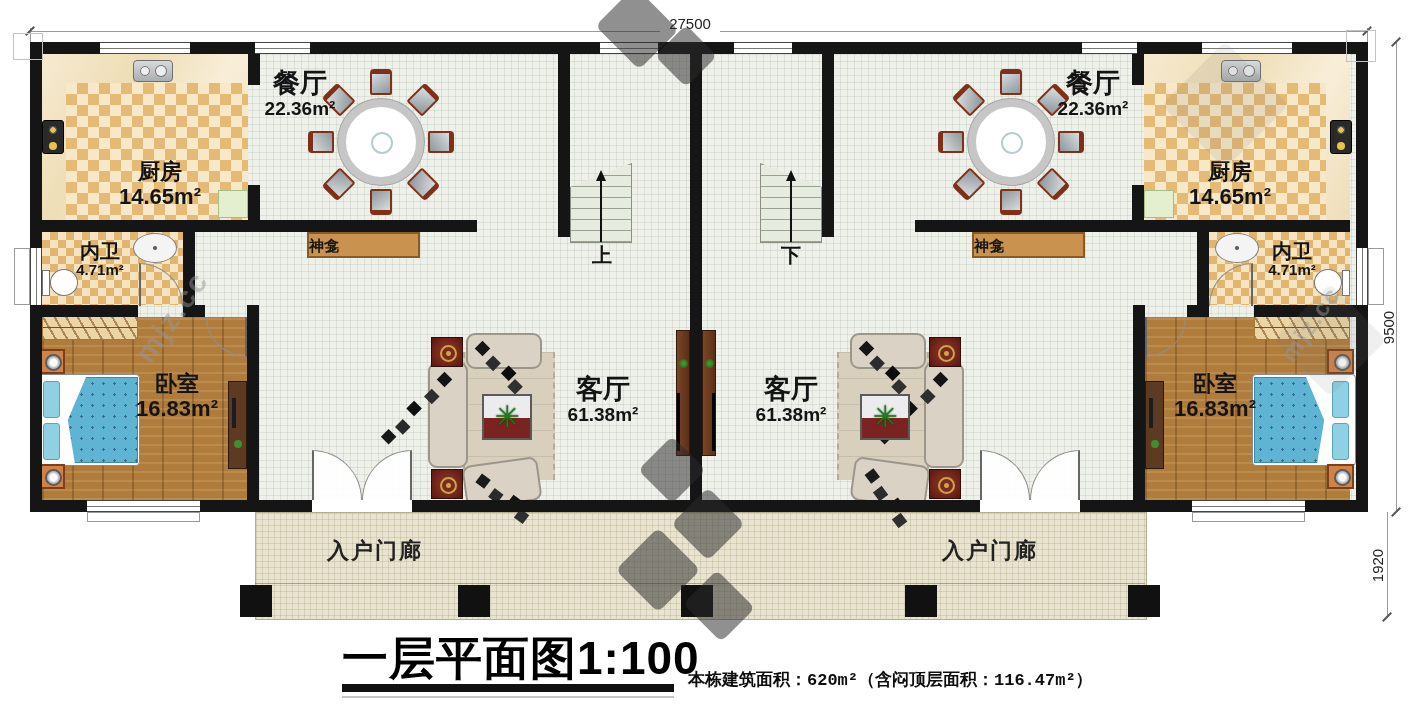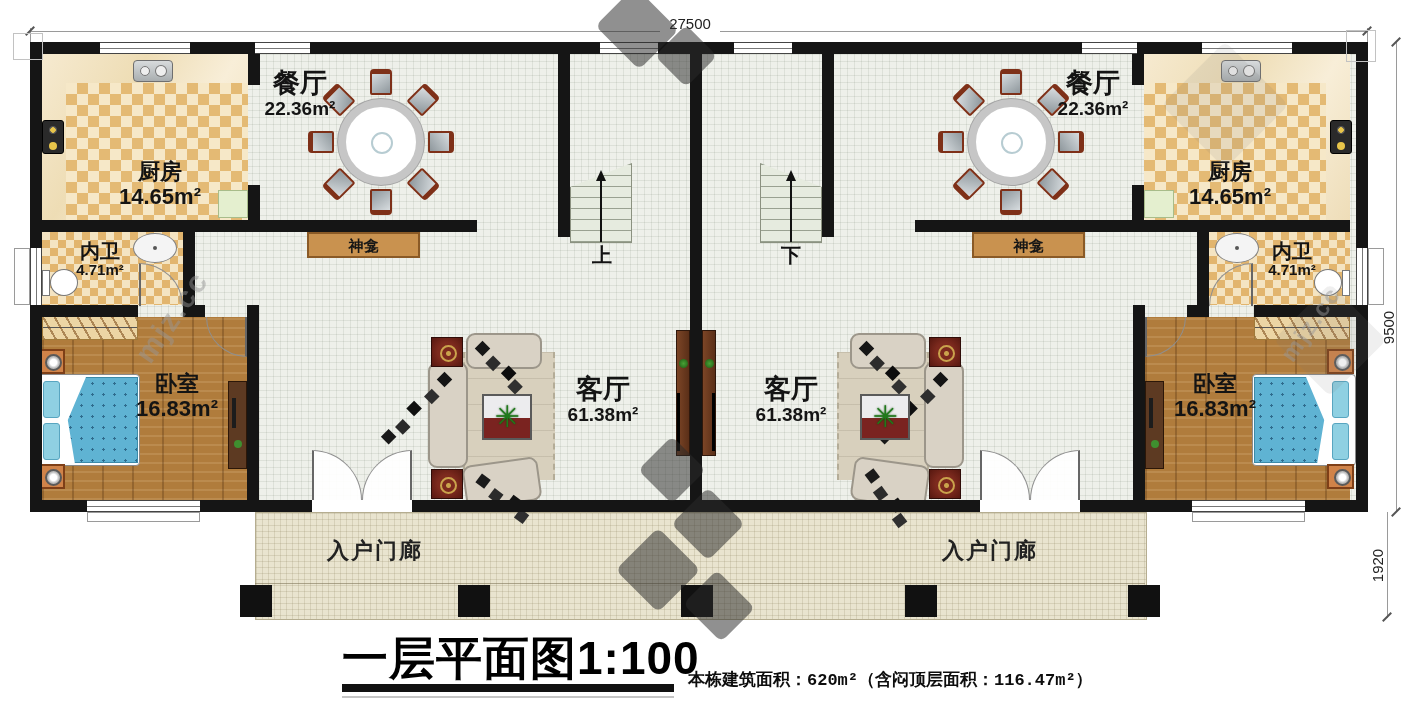--- a/index.html
+++ b/index.html
@@ -91,21 +91,21 @@
   .ksink::after{content:"";position:absolute;left:6px;top:5px;width:8px;height:8px;border-radius:50%;background:#eee;border:1px solid #777;
       box-shadow:16px 0 0 #eee,16px 0 0 1px #777;}
   .stove{background:#2a2a2a;border-radius:3px;border:1px solid #000;box-sizing:border-box;}
   .stove::after{content:"";position:absolute;left:6px;top:5px;width:8px;height:8px;border-radius:50%;
       background:radial-gradient(#e8c54a 2.5px,#555 3px 4px,#222 5px);box-shadow:0 16px 0 0 #e8c54a;}
   .greenbox{background:#e4efcf;border:1px solid #a8bc8a;box-sizing:border-box;}
   .tank{background:#fff;border:1.5px solid #777;box-sizing:border-box;}
   .bowl{background:#fff;border:1.5px solid #777;border-radius:50%;box-sizing:border-box;}
   .bsink{background:#f4f4f4;border:1.5px solid #808080;border-radius:50%;box-sizing:border-box;}
   .bsink::after{content:"";position:absolute;left:50%;top:50%;width:4px;height:4px;margin:-2px;border-radius:50%;background:#555;}
-  .shrine{background:#c9924f;border:2px solid #8a5a26;box-sizing:border-box;text-align:center;
+  .shrine{background:#c9924f;border:2px solid #8a5a26;box-sizing:border-box;
           font-weight:700;font-size:15px;color:#161616;}
   .col{background:#111;}
   
   .rlabel{position:absolute;transform:translateX(-50%);text-align:center;line-height:1.12;white-space:nowrap;color:#141414;}
   .rlabel b{display:block;font-size:22px;font-weight:700;}
   .rlabel span{display:block;font-size:22px;font-weight:700;}
   .rlabel.big b{font-size:27px;} .rlabel.big span{font-size:19px;}
   .rlabel.small b{font-size:20px;} .rlabel.small span{font-size:15px;}
   .slabel{position:absolute;transform:translateX(-50%);font-size:20px;font-weight:700;color:#111;}
   .plabel{position:absolute;transform:translateX(-50%);font-size:22px;font-weight:700;color:#222;letter-spacing:2px;}

